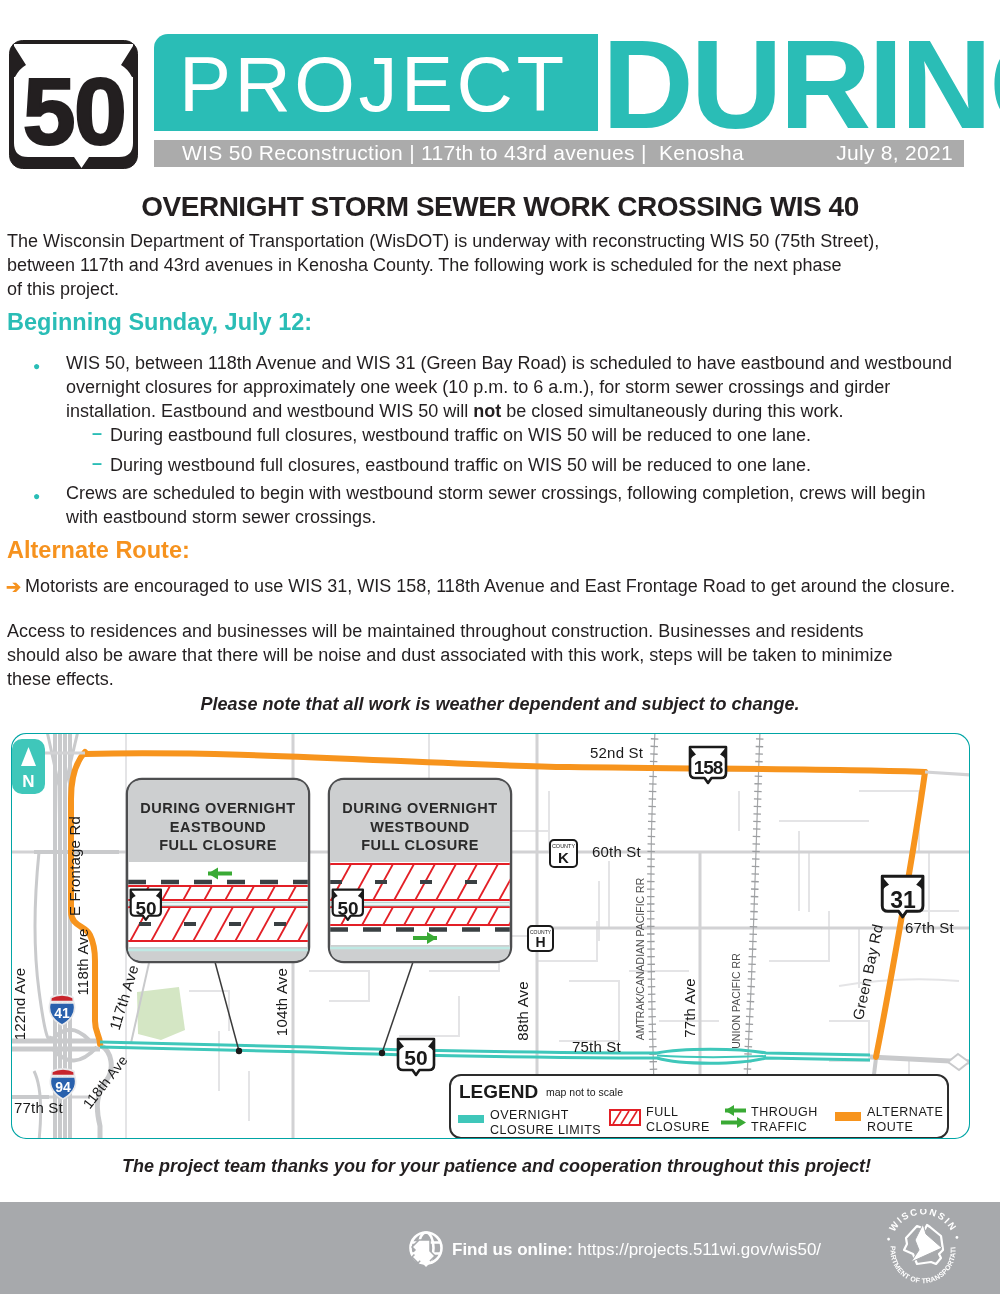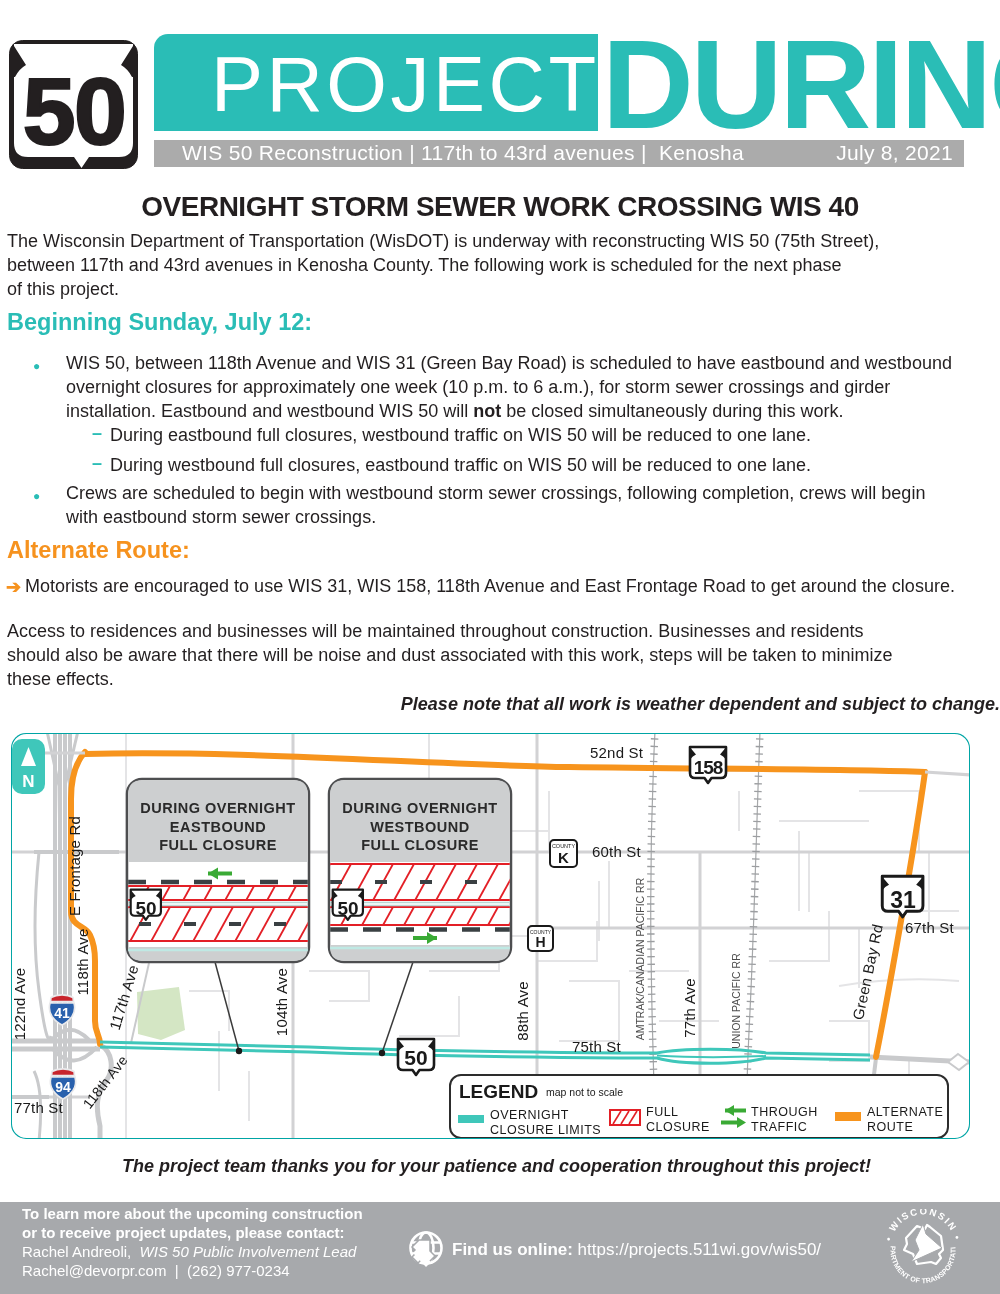--- a/index.html
+++ b/index.html
@@ -7,21 +7,21 @@
 #page { position:relative; width:1000px; height:1294px; overflow:hidden; }
 .abs { position:absolute; }
 .teal { color:#2abdb6; }
 .orange { color:#f6921e; }
 </style>
 </head>
 <body>
 <div id="page">
 
 <div class="abs" id="hdr-teal" style="left:154px; top:34px; width:444px; height:97px; background:#2abdb6; border-radius:14px 0 0 0;"></div>
-<div class="abs" style="left:179px; top:45px; color:#fff; font-size:78px; letter-spacing:3.5px; font-weight:normal; line-height:78px;margin-left:32px;">PROJECT</div>
+<div class="abs" style="left:179px; top:45px; color:#fff; font-size:78px; letter-spacing:3.5px; font-weight:normal; line-height:78px;">PROJECT</div>
 <div class="abs" style="left:602px; top:21px; color:#2abdb6; font-size:127px; font-weight:bold; letter-spacing:-3px; line-height:127px;">DURING</div>
 <div class="abs" id="hdr-gray" style="left:154px; top:140px; width:810px; height:27px; background:#ababab; color:#fff; font-size:21px; line-height:26px;">
   <span style="position:absolute; left:28px; letter-spacing:0.3px;">WIS 50 Reconstruction | 117th to 43rd avenues |&nbsp; Kenosha</span>
   <span style="position:absolute; right:11px; letter-spacing:0.3px;">July 8, 2021</span>
 </div>
 
 <svg class="abs" style="left:8px; top:39px;" width="131" height="131" viewBox="0 0 131 131">
   <rect x="1.5" y="1.5" width="128" height="128" rx="13" fill="#231f20" stroke="#231f20"></rect>
   <path d="M6,5 L125,5 L125,104 Q125,118 111,118 L81,118 L73.5,129 L66,118 L20,118 Q6,118 6,104 Z" fill="#fff"></path>
   <path d="M6,7 L18,26 Q11,30 7,38 L6,38 Z" fill="#231f20"></path>
@@ -51,21 +51,21 @@
   Crews are scheduled to begin with westbound storm sewer crossings, following completion, crews will begin<br>with eastbound storm sewer crossings.
 </div>
 
 <div class="abs orange" style="left:7px; top:537px; font-size:23.5px; font-weight:bold;">Alternate Route:</div>
 <div class="abs" style="left:25px; top:576px; width:960px; font-size:18px;">
   <span class="abs" style="left:-19px; top:0px; color:#f6921e; font-weight:bold;">➔</span>
   Motorists are encouraged to use WIS 31, WIS 158, 118th Avenue and East Frontage Road to get around the closure.
 </div>
 <div class="abs" style="left:7px; top:619px; width:990px; font-size:18px; line-height:24px;">Access to residences and businesses will be maintained throughout construction. Businesses and residents<br>should also be aware that there will be noise and dust associated with this work, steps will be taken to minimize<br>these effects.</div>
 
-<div class="abs" style="left:0; top:694px; width:1000px; text-align:right; font-size:18px; font-style:italic; font-weight:bold;">Please note that all work is weather dependent and subject to change.</div>
+<div class="abs" style="left:0; top:694px; width:1000px; text-align:center; font-size:18px; font-style:italic; font-weight:bold;">Please note that all work is weather dependent and subject to change.</div>
 
 <div class="abs" id="map" style="left:9px; top:731px; width:963px; height:410px;">
 <svg width="963" height="410" viewBox="0 0 963 410">
 <defs>
   <clipPath id="mapclip">
             <rect x="2" y="2" width="959" height="406" rx="15"></rect>
           </clipPath>
   <clipPath id="b1clip">
             <rect x="119.2" y="49.2" width="179.6" height="180.6" rx="14"></rect>
           </clipPath>
@@ -379,25 +379,20 @@
 </g>
 
 <rect x="1.5" y="1.5" width="960" height="407" rx="16" fill="none" stroke="#00a5a5" stroke-width="3"></rect>
 </g>
       </svg>
 </div>
 
 <div class="abs" style="left:0; top:1156px; width:948px; text-align:center; font-size:18px; font-weight:bold; font-style:italic;padding-left:45px;">The project team thanks you for your patience and cooperation throughout this project!</div>
 
 <div class="abs" style="left:0; top:1202px; width:1000px; height:92px; background:#a7a9ac; color:#fff;">
-  <div class="abs" style="left:22px; top:2px; font-size:15px; line-height:19px;">
-    <b>To learn more about the upcoming construction<br>or to receive project updates, please contact:</b><br>
-    Rachel Andreoli, &nbsp;<i>WIS 50 Public Involvement Lead</i><br>
-    Rachel@devorpr.com &nbsp;|&nbsp; (262) 977-0234
-  </div>
   <div class="abs" style="left:452px; top:38px; font-size:17px;"><b>Find us online:</b> https://projects.511wi.gov/wis50/</div>
   <svg class="abs" style="left:407px; top:27px;" width="38" height="42" viewBox="0 0 38 42">
     <g fill="none" stroke="#fff" stroke-width="2.6">
       <circle cx="19" cy="19" r="15.5"></circle>
       <ellipse cx="19" cy="19" rx="7.5" ry="15.5"></ellipse>
       <path d="M4.6,13.5 H33.4 M4.6,24.5 H33.4"></path>
     </g>
     <path d="M12,11 l11,0 0,11 5,5 -7,7 -5,-5 -5,5 -6,-6 5,-5 -5,-5 z" fill="#fff" stroke="#a7a9ac" stroke-width="1.5"></path>
     <path d="M10,20 L24,33 19,38 6,24 Z" fill="#fff"></path>
   </svg>

